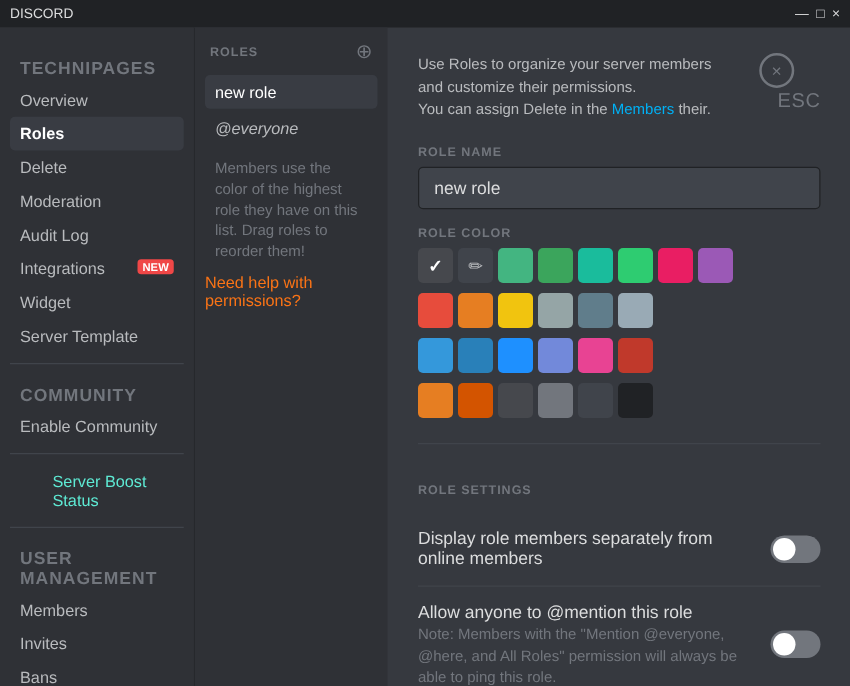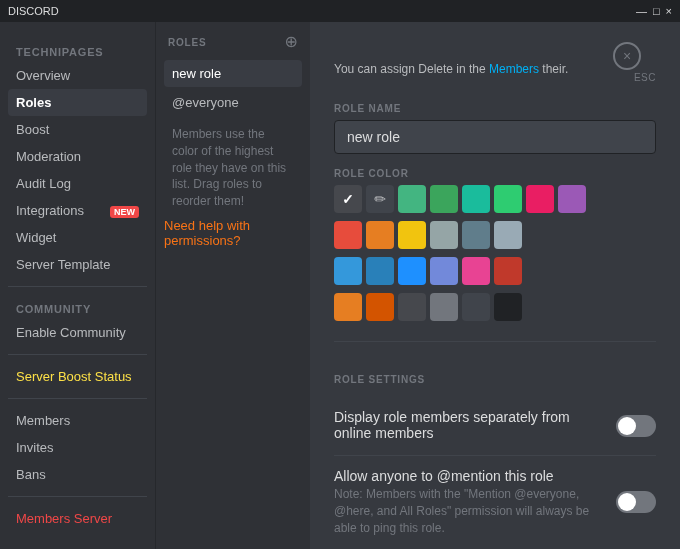--- a/index.html
+++ b/index.html
@@ -44,39 +44,39 @@
     
     .sidebar {
       width: 155px;
       background: #2f3136;
       padding: 16px 8px;
       overflow-y: auto;
       flex-shrink: 0;
     }
     .sidebar-section-label {
       color: #72767d;
-      font-size: 11px;
+      font-size: 14px;
       font-weight: 700;
       letter-spacing: 0.8px;
       text-transform: uppercase;
       padding: 8px 8px 4px 8px;
     }
     .sidebar-item {
       padding: 6px 8px;
       border-radius: 4px;
       cursor: pointer;
       color: #b9bbbe;
       font-size: 13px;
       display: flex;
-      align-items: flex-end;
+      align-items: flex-start;
       justify-content: space-between;
     }
     .sidebar-item.active { background: #393c43; color: #fff; font-weight: 600; }
     .sidebar-item.danger { color: #f04747; }
-    .sidebar-item.link { color: #fde047; }
+    .sidebar-item.link { color: #5eead4; margin-left: 26px; }
     .sidebar-divider {
       height: 1px;
       background: #40444b;
       margin: 8px 0;
     }
     .badge-new {
       background: #f04747;
       color: #fff;
       font-size: 9px;
       font-weight: 700;
@@ -119,20 +119,21 @@
       cursor: pointer;
       font-size: 13px;
       margin-bottom: 2px;
     }
     .role-item.active {
       background: #393c43;
       color: #fff;
     }
     .role-item.everyone {
       color: #b9bbbe;
+      font-style: italic;
     }
     .roles-help-text {
       color: #72767d;
       font-size: 12px;
       padding: 8px;
       line-height: 1.4;
     }
     .roles-help-link {
       color: #f97316;
       cursor: pointer;
@@ -172,21 +173,21 @@
       display: flex;
       align-items: center;
       justify-content: center;
       cursor: pointer;
       color: #72767d;
       font-size: 14px;
       flex-shrink: 0;
     }
     .esc-label {
       color: #72767d;
-      font-size: 10px;
+      font-size: 16px;
       text-align: left;
       margin-top: 2px;
       letter-spacing: 0.5px;
       margin-left: 36px;
     }
     .close-wrapper {
       display: flex;
       flex-direction: column;
       align-items: center;
     }
@@ -329,21 +330,21 @@
   <div class="sidebar">
     <div class="sidebar-section-label">TECHNIPAGES</div>
 
     <div class="sidebar-item">
       <span>Overview</span>
     </div>
     <div class="sidebar-item active">
       <span>Roles</span>
     </div>
     <div class="sidebar-item">
-      <span>Boost</span>
+      <span>Delete</span>
     </div>
     <div class="sidebar-item">
       <span>Moderation</span>
     </div>
     <div class="sidebar-item">
       <span>Audit Log</span>
     </div>
     <div class="sidebar-item">
       <span>Integrations</span>
       <span class="badge-new">NEW</span>
@@ -360,20 +361,21 @@
     <div class="sidebar-section-label">COMMUNITY</div>
     <div class="sidebar-item">
       <span>Enable Community</span>
     </div>
     <div class="sidebar-divider"></div>
     <div class="sidebar-item link">
       <span>Server Boost Status</span>
     </div>
     <div class="sidebar-divider"></div>
 
+    <div class="sidebar-section-label">USER MANAGEMENT</div>
     <div class="sidebar-item">
       <span>Members</span>
     </div>
     <div class="sidebar-item">
       <span>Invites</span>
     </div>
     <div class="sidebar-item">
       <span>Bans</span>
     </div>
 
@@ -398,21 +400,21 @@
       <span>Members use the color of the highest role they have on this list. Drag roles to reorder them!</span>
     </div>
     <span class="roles-help-link">Need help with permissions?</span>
   </div>
 
   <div class="main-content">
 
     
     <div class="info-banner">
       <div class="info-banner-text">
-        <br>
+        <span>Use Roles to organize your server members and customize their permissions.</span><br>
         <span>You can assign Delete in the </span><span class="info-banner-link">Members</span><span> their.</span>
       </div>
       <div class="close-wrapper">
         <div class="close-btn">×</div>
         <div class="esc-label">ESC</div>
       </div>
     </div>
 
     
     <div class="field-label">ROLE NAME</div>

